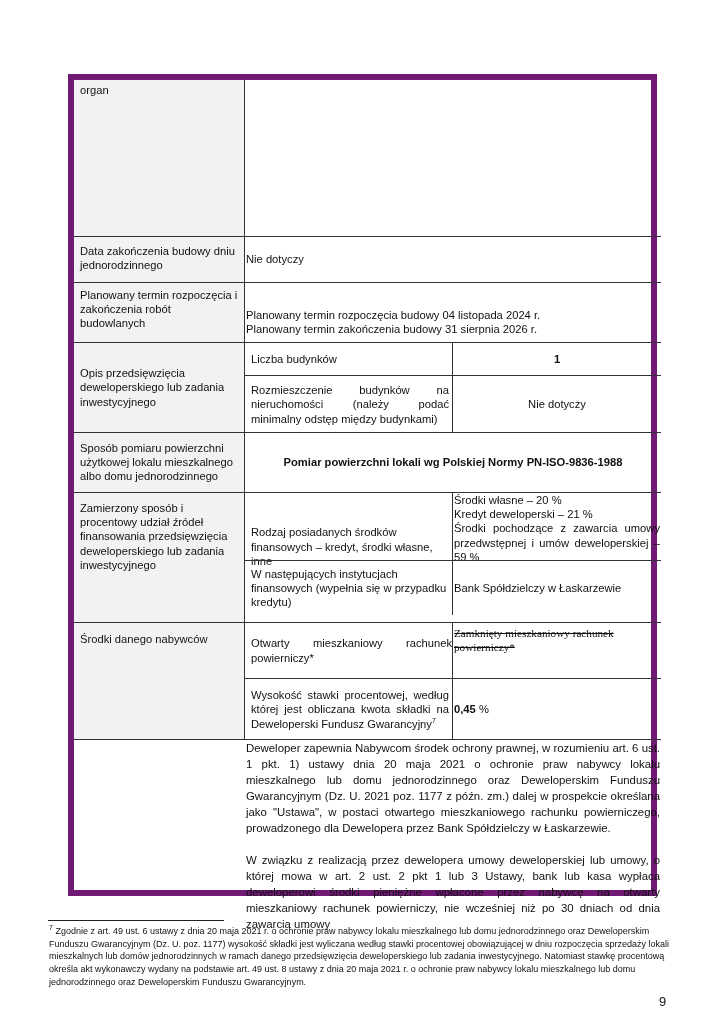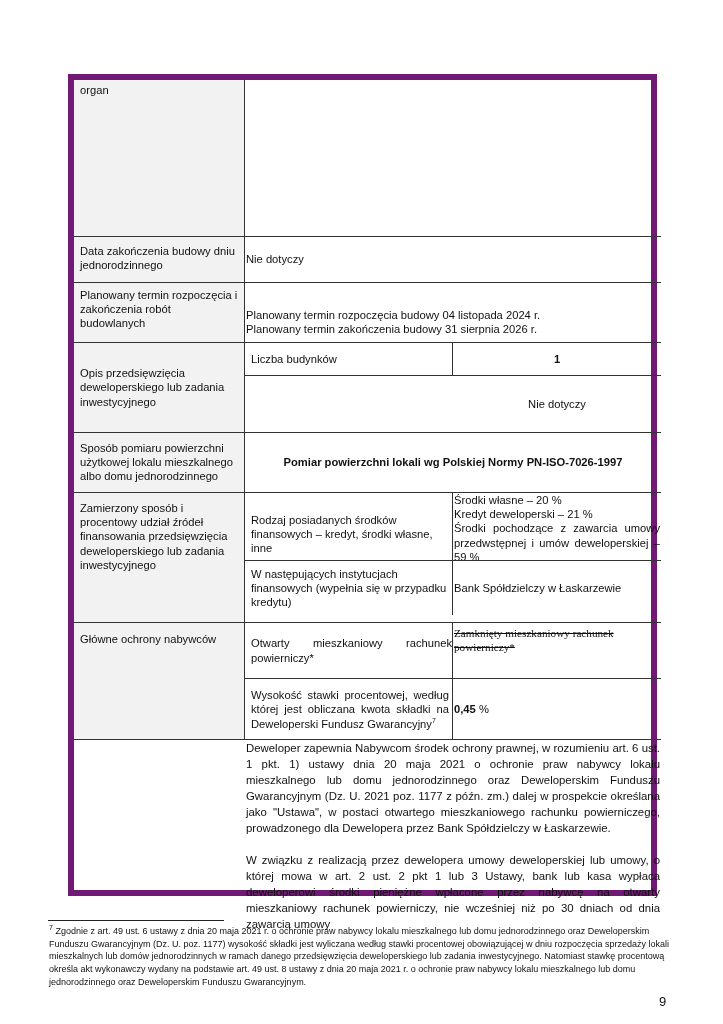--- a/index.html
+++ b/index.html
@@ -69,43 +69,46 @@
     <div class="rc">
       <div class="sub" style="top:0;height:32px;">
         <div class="sl">
           <span>Liczba budynków</span>
         </div>
         <div class="sr center bold">
           <span>1</span>
         </div>
       </div>
       <div class="sub sep" style="top:32px;height:58px;">
+        <div class="sl">
+          <span class="just" style="display:block;text-align-last:left;">Rozmieszczenie budynków na nieruchomości (należy podać minimalny odstęp między budynkami)</span>
+        </div>
         <div class="sr center">
           <span>Nie dotyczy</span>
         </div>
       </div>
     </div>
   </div>
 
   <div class="row" style="top:352px;height:60px;">
     <div class="lc" style="padding-top:8px;">
       <span class="cell-text">Sposób pomiaru powierzchni użytkowej lokalu mieszkalnego albo domu jednorodzinnego</span>
     </div>
     <div class="rc bold" style="display:flex;align-items:center;justify-content:center;">
-      <span>Pomiar powierzchni lokali wg Polskiej Normy PN-ISO-7026-1997</span>
+      <span>Pomiar powierzchni lokali wg Polskiej Normy PN-ISO-9836-1988</span>
     </div>
   </div>
 
   <div class="row" style="top:412px;height:130px;">
     <div class="lc" style="padding-top:8px;">
       <span class="cell-text">Zamierzony sposób i procentowy udział źródeł finansowania przedsięwzięcia deweloperskiego lub zadania inwestycyjnego</span>
     </div>
     <div class="rc">
       <div class="sub" style="top:0;height:75px;">
-        <div class="sl" style="align-items:center;padding-top:7px;">
+        <div class="sl" style="align-items:flex-end;padding-top:7px;">
           <span>Rodzaj posiadanych środków finansowych – kredyt, środki własne, inne</span>
         </div>
         <div class="sr" style="align-items:flex-start;padding:0 1px;flex-direction:column;">
           <div>Środki własne – 20 %</div>
           <div>Kredyt deweloperski – 21 %</div>
           <div class="just-body" style="width:100%;">Środki pochodzące z zawarcia umowy przedwstępnej i umów deweloperskiej – 59 %</div>
         </div>
       </div>
       <div class="sub sep" style="top:67px;height:55px;">
         <div class="sl">
@@ -113,21 +116,21 @@
         </div>
         <div class="sr" style="padding-left:1px;">
           <span>Bank Spółdzielczy w Łaskarzewie</span>
         </div>
       </div>
     </div>
   </div>
 
   <div class="row" style="top:542px;height:117px;">
     <div class="lc" style="padding-top:9px;">
-      <span class="cell-text">Główne ochrony nabywców</span>
+      <span class="cell-text">Środki danego nabywców</span>
     </div>
     <div class="rc">
       <div class="sub" style="top:0;height:55px;">
         <div class="sl" style="padding-right:0;">
           <span class="just" style="display:block;text-align-last:left;width:100%;">Otwarty mieszkaniowy rachunek powierniczy*</span>
         </div>
         <div class="sr strike" style="align-items:flex-start;padding:3px 1px 0 1px;">
           <span>Zamknięty mieszkaniowy rachunek powierniczy*</span>
         </div>
       </div>

